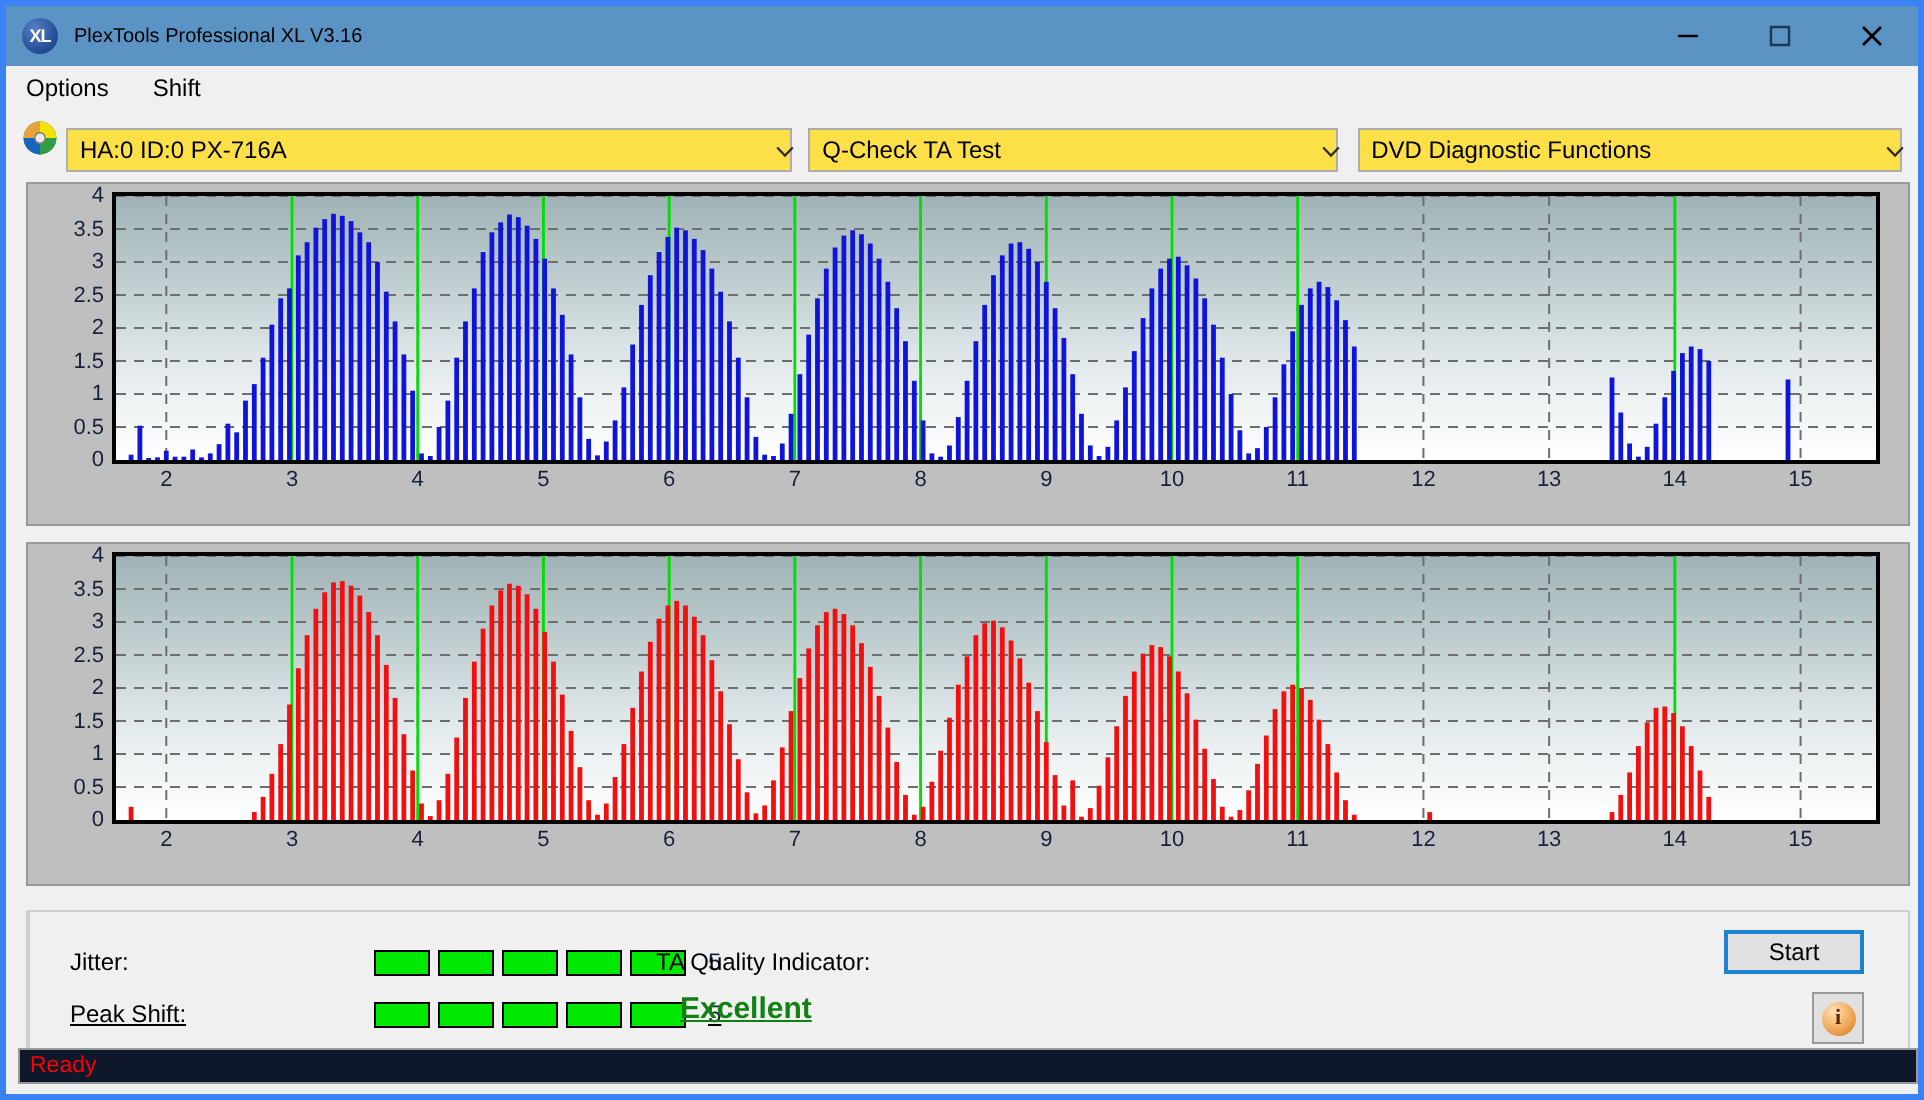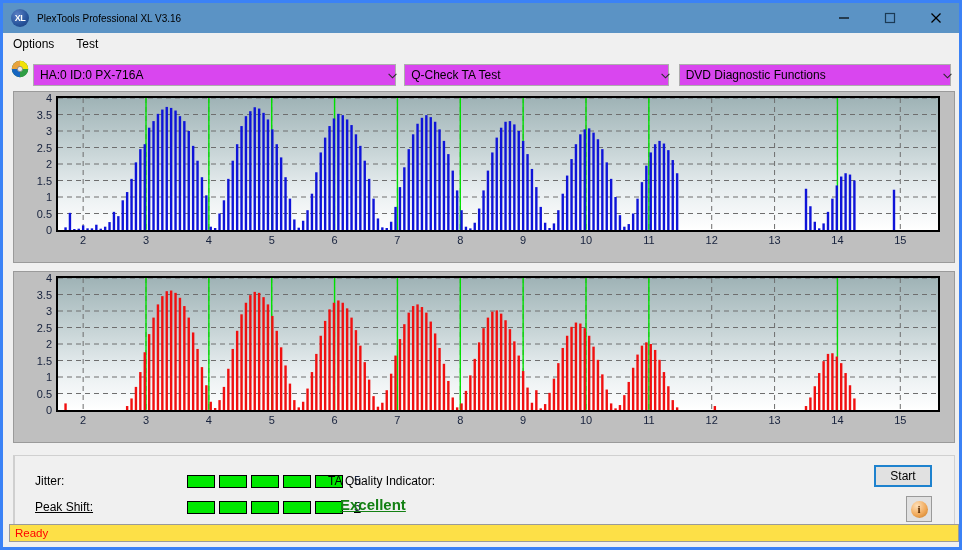--- a/index.html
+++ b/index.html
@@ -84,21 +84,21 @@
     gap: 0;
   }
   .disc-icon {
     width: 18px; height: 18px;
     flex: 0 0 auto;
     margin-right: 4px;
     position: relative;
   }
   .combo {
     height: 22px;
-    background: #d946ef;
+    background: #fde047;
     border: 1px solid #adadad;
     display: flex;
     align-items: center;
     position: relative;
     font-size: 12px;
     color: #000;
     padding-left: 6px;
     margin-top: 12px;
   }
   .combo .caret {
@@ -218,21 +218,21 @@
     left: 325px; top: 40px;
     font-size: 15px;
     font-weight: bold;
     color: #138013;
     white-space: nowrap;
     text-decoration: underline;
   }
   .start-btn {
     position: absolute;
     right: 22px; top: 9px;
-    width: 58px; height: 22px;
+    width: 70px; height: 22px;
     background: #e1e1e1;
     border: 2px solid #1e82ce;
     font-size: 12px;
     color: #000;
     display: flex; align-items: center; justify-content: center;
   }
   .info-btn {
     position: absolute;
     right: 22px; top: 40px;
     width: 26px; height: 26px;
@@ -250,21 +250,21 @@
     font-family: "Liberation Serif", serif;
     display: flex; align-items: center; justify-content: center;
     line-height: 1;
   }
 
   
   .statusbar {
     position: absolute;
     left: 6px; bottom: 5px;
     width: 950px; height: 18px;
-    background: #fde047;
+    background: #0f172a;
     border: 1px solid #9a9a9a;
     display: flex;
     align-items: center;
     padding-left: 5px;
   }
   .statusbar span {
     font-size: 11.5px;
     color: #ff0000;
   }
 </style>
@@ -291,21 +291,21 @@
         <svg width="12" height="12" viewBox="0 0 12 12">
             <line x1="1.5" y1="1.5" x2="10.5" y2="10.5" stroke="#000" stroke-width="1.3"></line>
             <line x1="10.5" y1="1.5" x2="1.5" y2="10.5" stroke="#000" stroke-width="1.3"></line>
           </svg>
       </div>
     </div>
   </div>
 
   <div class="menubar">
     <div class="menuitem">Options</div>
-    <div class="menuitem">Test</div>
+    <div class="menuitem">Shift</div>
   </div>
 
   <div class="selectors">
     <div class="disc-icon">
       <svg width="18" height="18" viewBox="0 0 18 18">
         <circle cx="9" cy="9" r="8.2" fill="#2e7d32"></circle>
         <path d="M9 0.8 A8.2 8.2 0 0 1 17.2 9 L9 9 Z" fill="#f2e205"></path>
         <path d="M17.2 9 A8.2 8.2 0 0 1 9 17.2 L9 9 Z" fill="#2f9e44"></path>
         <path d="M9 17.2 A8.2 8.2 0 0 1 0.8 9 L9 9 Z" fill="#1565c0"></path>
         <path d="M0.8 9 A8.2 8.2 0 0 1 9 0.8 L9 9 Z" fill="#e8a33d"></path>

